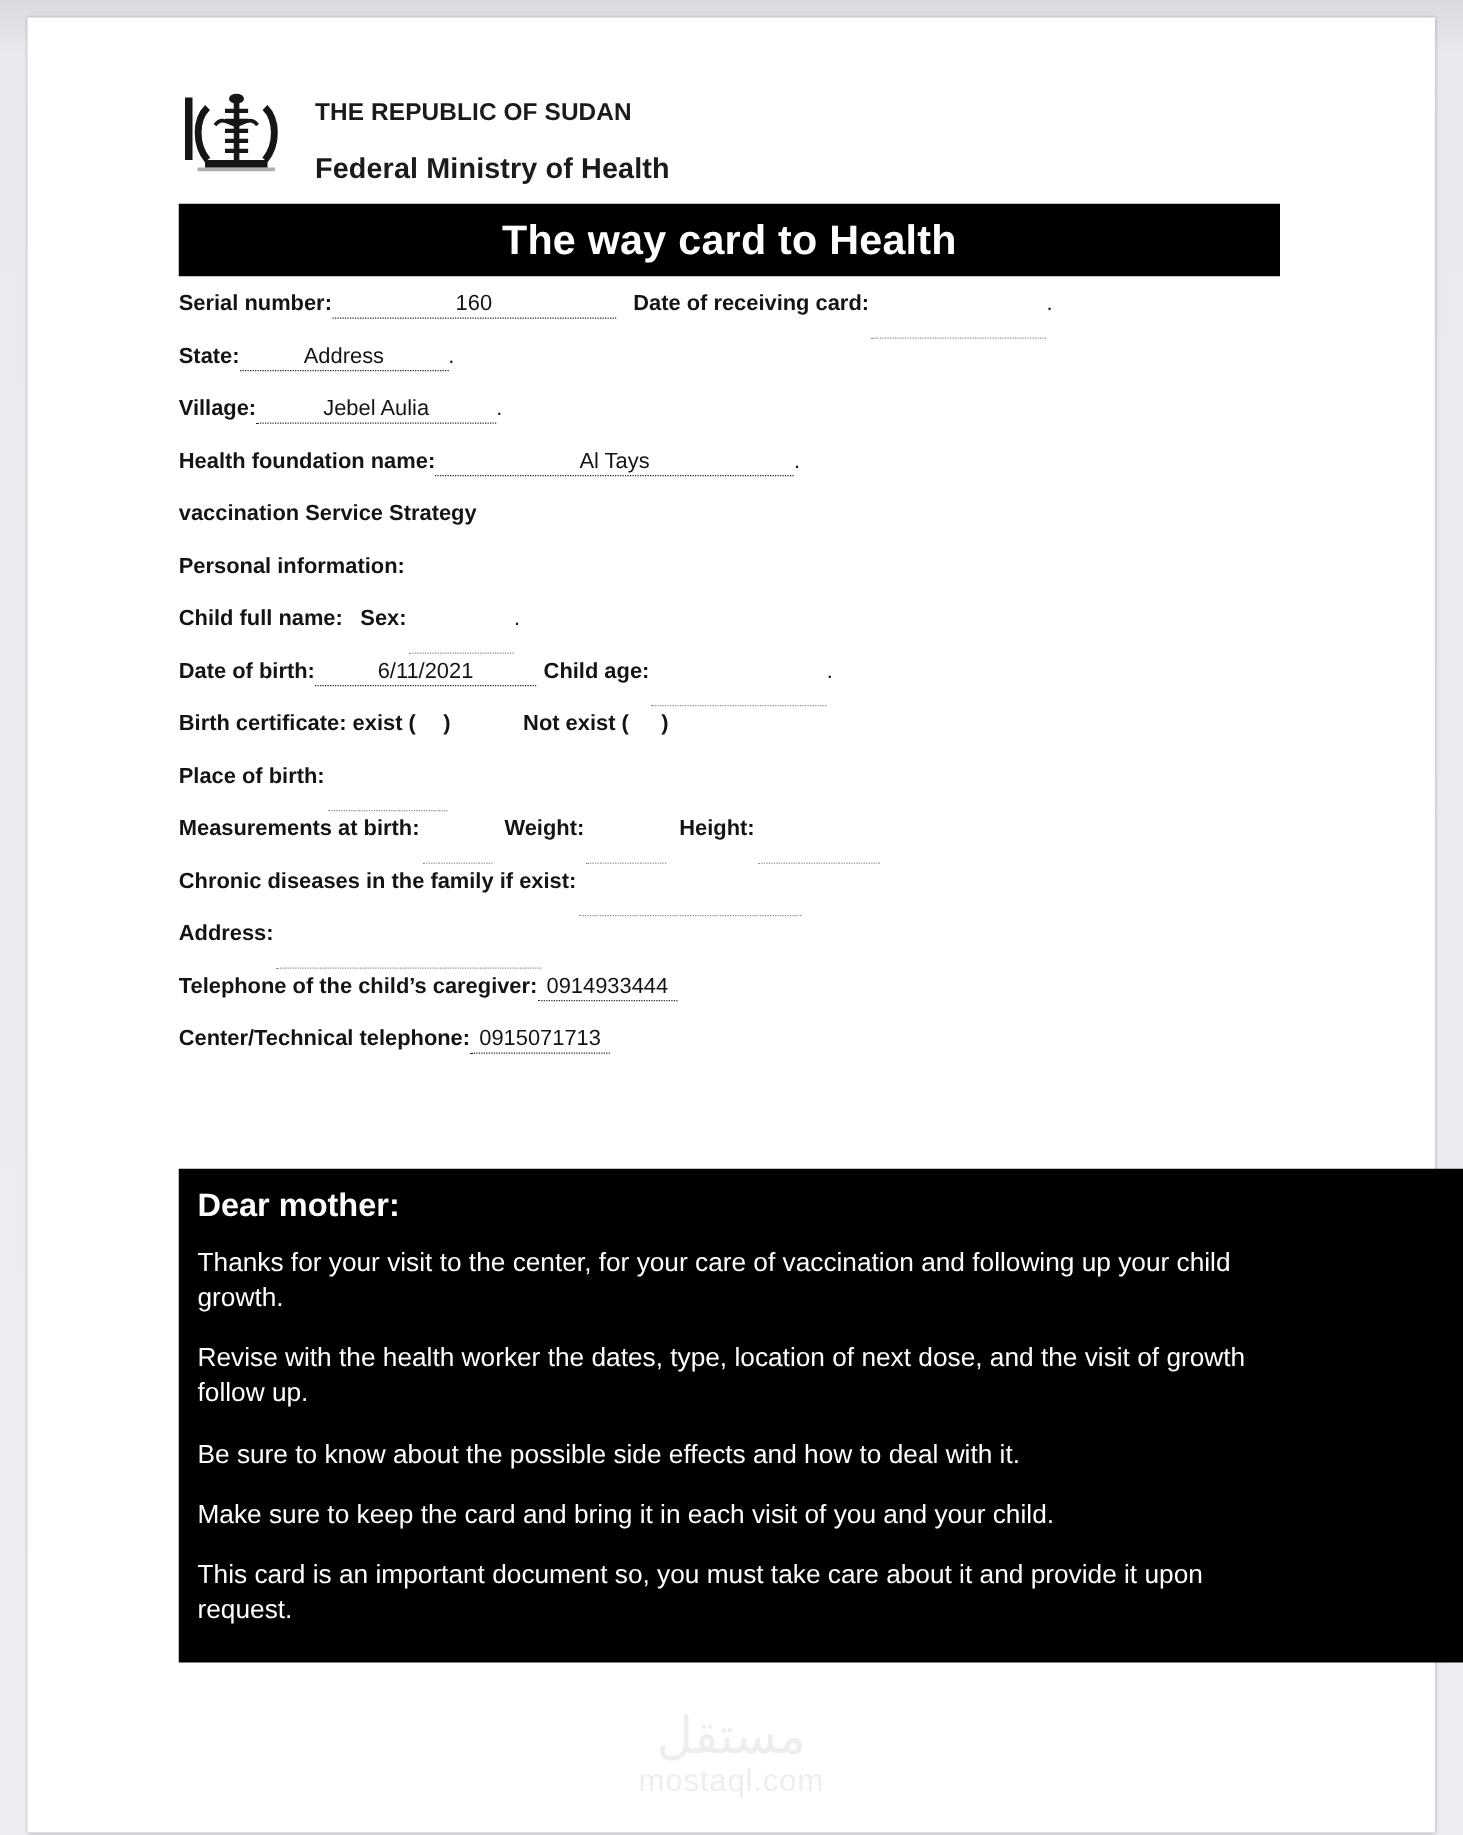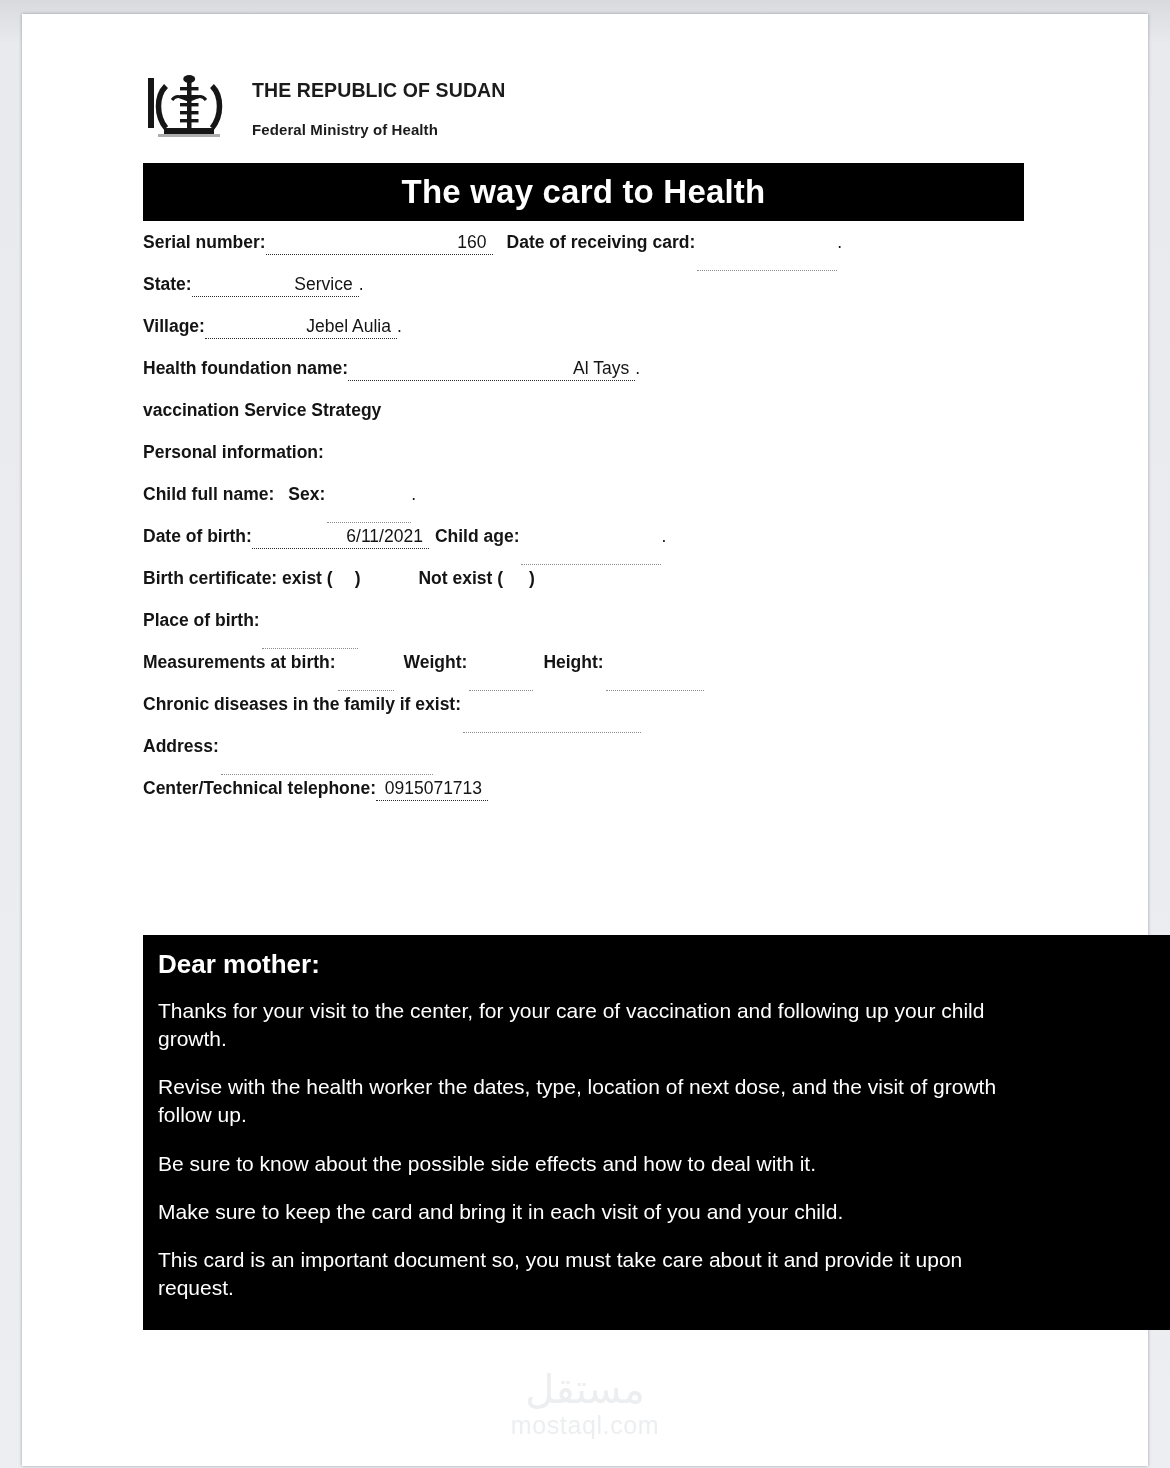--- a/index.html
+++ b/index.html
@@ -54,21 +54,21 @@
     font-size: 19.5px;
     font-weight: bold;
     letter-spacing: .1px;
     color: #1b1b1b;
     white-space: nowrap;
   }
   .org-line2 {
     position: absolute;
     left: 110px;
     top: 57px;
-    font-size: 15px;
+    font-size: 23px;
     font-weight: bold;
     letter-spacing: .1px;
     color: #1b1b1b;
     white-space: nowrap;
     text-align: right;
   }
 
   
   .title-banner {
     position: absolute;
@@ -120,21 +120,21 @@
   }
   .lead-thin {
     border-bottom: 1.4px dotted #8d8d8d;
   }
   
   .valline {
     flex: none;
     border-bottom: 1.6px dotted #2a2a2a;
     font-size: 17.5px;
     color: #141414;
-    text-align: right;
+    text-align: center;
     padding: 0 6px 1px 6px;
   }
   .gap-sm { width: 14px; flex:none; }
   .gap-md { width: 34px; flex:none; }
   .dot-end {
     font-size: 17.5px;
     color: #141414;
     flex: none;
   }
 
@@ -255,21 +255,21 @@
         <span class="lbl">Serial number:</span>
         <span class="valline" style="min-width:215px;">160</span>
         <span class="gap-sm"></span>
         <span class="lbl">Date of receiving card:</span>
         <span class="lead lead-thin" style="width:140px;"></span>
         <span class="dot-end">.</span>
       </div>
 
       <div class="frow">
         <span class="lbl">State:</span>
-        <span class="valline" style="min-width:155px;">Service</span>
+        <span class="valline" style="min-width:155px;">Address</span>
         <span class="dot-end">.</span>
       </div>
 
       <div class="frow">
         <span class="lbl">Village:</span>
         <span class="valline" style="min-width:180px;">Jebel Aulia</span>
         <span class="dot-end">.</span>
       </div>
 
       <div class="frow">
@@ -333,20 +333,24 @@
       <div class="frow">
         <span class="lbl">Chronic diseases in the family if exist:</span>
         <span class="lead lead-thin" style="width:178px;"></span>
       </div>
 
       <div class="frow">
         <span class="lbl">Address:</span>
         <span class="lead lead-thin" style="width:212px;"></span>
       </div>
 
+      <div class="frow">
+        <span class="lbl">Telephone of the child’s caregiver:</span>
+        <span class="valline" style="min-width:100px;">0914933444</span>
+      </div>
 
       <div class="frow">
         <span class="lbl">Center/Technical telephone:</span>
         <span class="valline" style="min-width:100px;">0915071713</span>
       </div>
 
     </div>
 
     <div class="notice">
       <div class="notice-title">Dear mother:</div>

